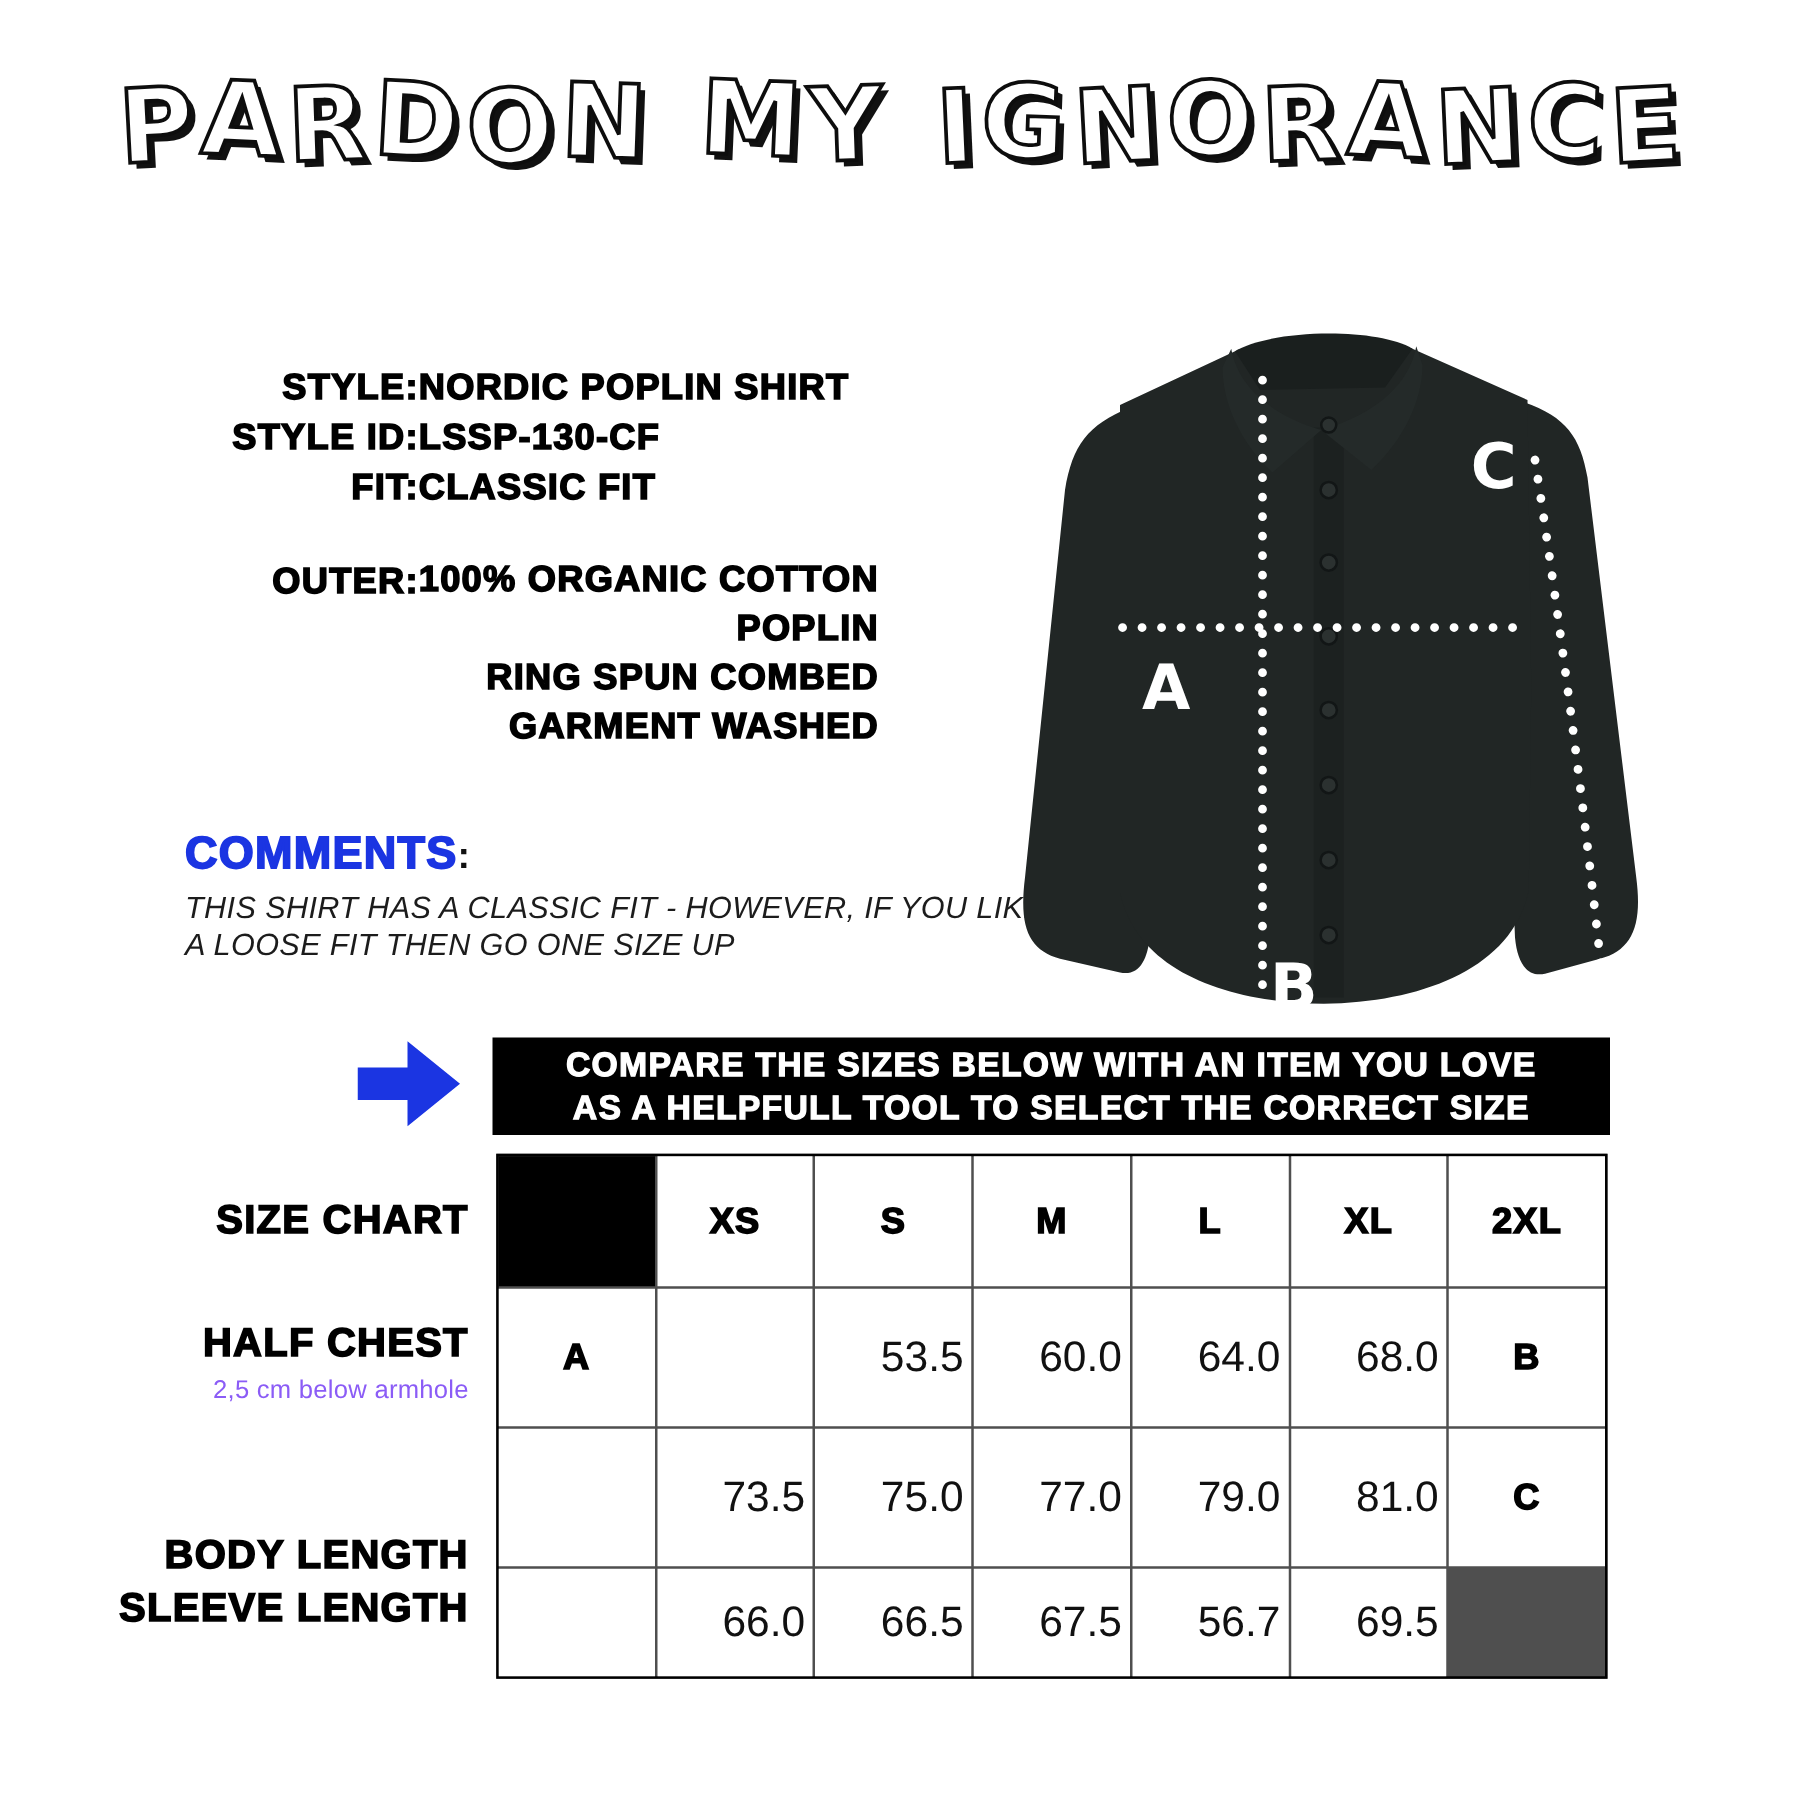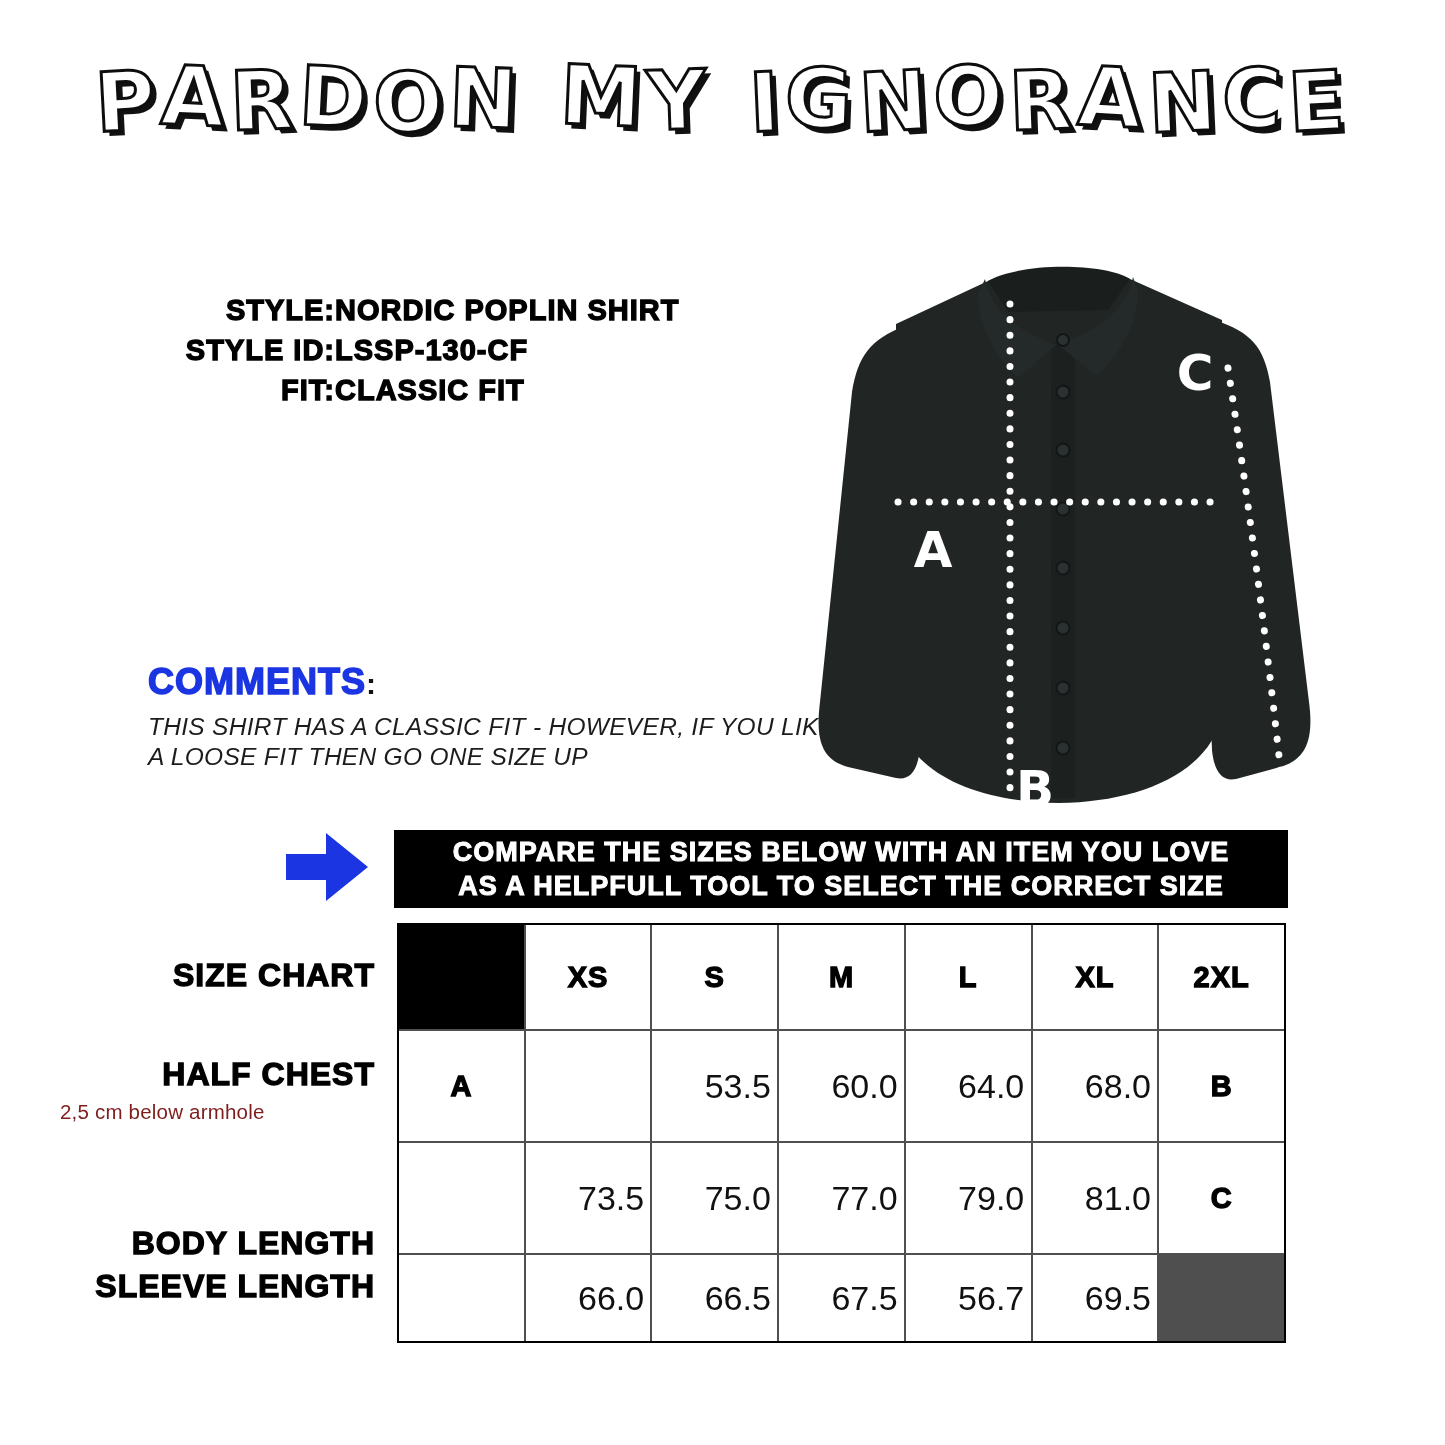--- a/index.html
+++ b/index.html
@@ -62,22 +62,22 @@
   }
   .cell { background:#ffffff; display:flex; align-items:center; justify-content:center; }
   .cell.corner { background:#000000; }
   .cell.colhead span { font-size:29px; }
   .cell.letter span { font-size:29px; }
   .cell.val { font-size:34px; color:#111111; font-family:"Liberation Sans", sans-serif;padding-left:46px; }
 
   
   .tbl-label { position:absolute; left:60px; width:315px; text-align:right; white-space:nowrap; }
   .tbl-label .big { font-size:32px; }
-  .tbl-sub { position:absolute; left:60px; width:315px; text-align:left;
-    font-size:20.5px; color:#7f1d1d; letter-spacing:0.2px; }
+  .tbl-sub { position:absolute; left:60px; width:315px; text-align:right;
+    font-size:20.5px; color:#8b5cf6; letter-spacing:0.2px; }
 </style>
 </head>
 <body>
 
 <div class="canvas">
 
   <h1 class="title" id="title"><span class="tl" style="transform: rotate(-3deg) translateY(2px);">P</span><span class="tl" style="transform: rotate(2.5deg) translateY(-3px);">A</span><span class="tl" style="transform: rotate(-2deg) translateY(1px);">R</span><span class="tl" style="transform: rotate(3deg) translateY(-2px);">D</span><span class="tl" style="transform: rotate(-2.5deg) translateY(3px);">O</span><span class="tl" style="transform: rotate(2deg) translateY(-1px);">N</span><span class="tl sp" style="transform: rotate(-3deg) translateY(2px);">&nbsp;</span><span class="tl" style="transform: rotate(2.5deg) translateY(-3px);">M</span><span class="tl" style="transform: rotate(-2deg) translateY(1px);">Y</span><span class="tl sp" style="transform: rotate(3deg) translateY(-2px);">&nbsp;</span><span class="tl" style="transform: rotate(-2.5deg) translateY(3px);">I</span><span class="tl" style="transform: rotate(2deg) translateY(-1px);">G</span><span class="tl" style="transform: rotate(-3deg) translateY(2px);">N</span><span class="tl" style="transform: rotate(2.5deg) translateY(-3px);">O</span><span class="tl" style="transform: rotate(-2deg) translateY(1px);">R</span><span class="tl" style="transform: rotate(3deg) translateY(-2px);">A</span><span class="tl" style="transform: rotate(-2.5deg) translateY(3px);">N</span><span class="tl" style="transform: rotate(2deg) translateY(-1px);">C</span><span class="tl" style="transform: rotate(-3deg) translateY(2px);">E</span></h1>
 
   <div class="spec-block">
     <div class="spec-row">
@@ -87,20 +87,29 @@
     <div class="spec-row">
       <span class="lab bubble">STYLE ID:</span>
       <span class="bubble">LSSP-130-CF</span>
     </div>
     <div class="spec-row">
       <span class="lab bubble">FIT:</span>
       <span class="bubble">CLASSIC FIT</span>
     </div>
   </div>
 
+  <div class="outer-block">
+    <span class="lab bubble">OUTER:</span>
+    <div class="outer-lines">
+      <div class="bubble">100% ORGANIC COTTON</div>
+      <div class="bubble">POPLIN</div>
+      <div class="bubble">RING SPUN COMBED</div>
+      <div class="bubble">GARMENT WASHED</div>
+    </div>
+  </div>
 
   <div class="comments-heading">
     <span class="blue">COMMENTS</span><span class="colon">:</span>
   </div>
   <div class="comments-text">
     <div>THIS SHIRT HAS A CLASSIC FIT - HOWEVER, IF YOU LIKE</div>
     <div>A LOOSE FIT THEN GO ONE SIZE UP</div>
   </div>
 
   <svg class="shirt" viewBox="0 0 552 575" xmlns="http://www.w3.org/2000/svg">

